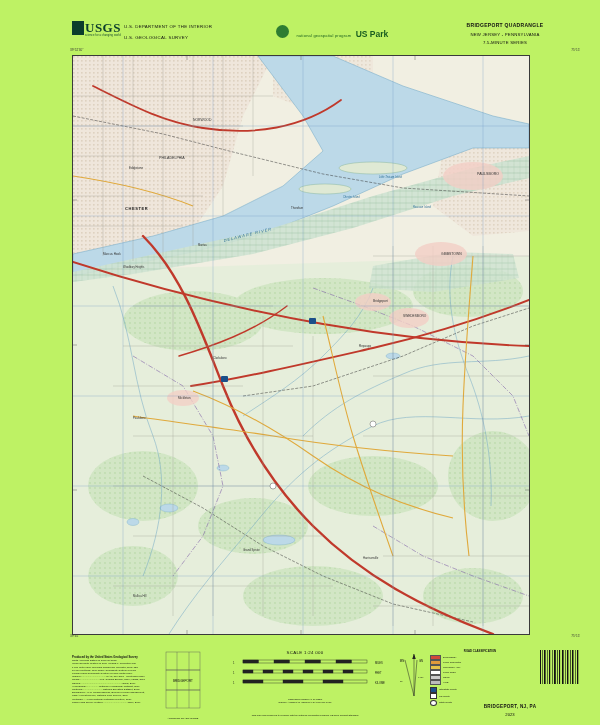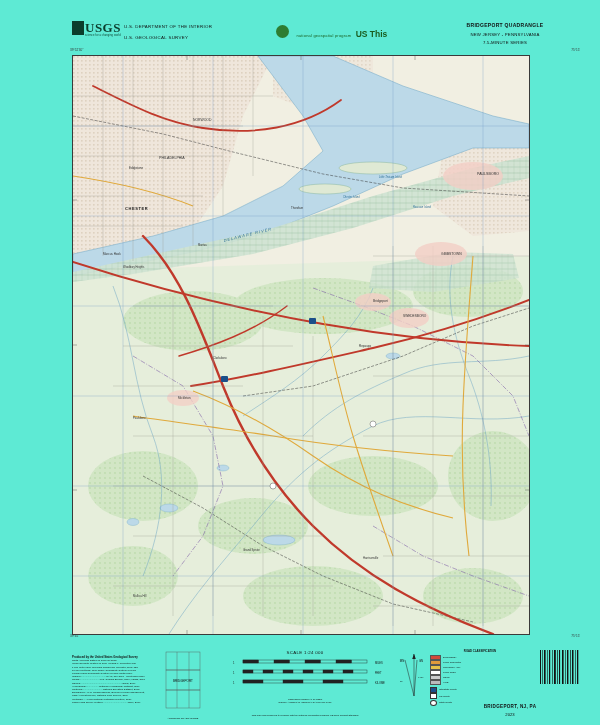--- a/index.html
+++ b/index.html
@@ -1,17 +1,17 @@
 <!DOCTYPE html>
 <html><head>
 <meta charset="utf-8">
 <style>
   html,body{margin:0;padding:0;background:#ffffff;}
   body{width:600px;height:725px;font-family:"Liberation Sans",sans-serif;color:#111;}
-  .page{position:relative;width:600px;height:725px;overflow:hidden;background:#5eead4;}
+  .page{position:relative;width:600px;height:725px;overflow:hidden;background:#bef264;}
 
   
   .header{position:absolute;left:0;top:0;width:600px;height:50px;}
   .usgs-logo{position:absolute;left:72px;top:21px;width:56px;height:20px;}
   .usgs-logo .bar{position:absolute;left:0;top:0;width:12px;height:14px;background:#0b3d2c;}
   .usgs-logo .txt{position:absolute;left:13px;top:-1px;font-size:13px;font-weight:bold;letter-spacing:.5px;color:#0b3d2c;font-family:"Liberation Serif",serif;}
   .usgs-logo .sub{position:absolute;left:13px;top:13px;font-size:2.6px;color:#0b3d2c;letter-spacing:.1px;}
   .dept{position:absolute;left:124px;top:24px;font-size:4.4px;letter-spacing:.3px;color:#111;}
   .dept2{position:absolute;left:124px;top:35px;font-size:4.4px;letter-spacing:.3px;color:#111;}
   .ustopo{position:absolute;left:276px;top:22px;text-align:center;}
@@ -61,21 +61,21 @@
       <div class="txt">USGS</div>
       <div class="sub">science for a changing world</div>
     </div>
     <div class="dept">U.S. DEPARTMENT OF THE INTERIOR</div>
     <div class="dept2">U.S. GEOLOGICAL SURVEY</div>
 
     <div class="ustopo">
       <span class="seal"></span>
       <span class="lbl">
         <span class="a">national geospatial program</span>
-        <span class="b">US This</span>
+        <span class="b">US Park</span>
       </span>
     </div>
 
     <div class="hdr-right">
       <div class="t1">BRIDGEPORT QUADRANGLE</div>
       <div class="t2">NEW JERSEY - PENNSYLVANIA</div>
       <div class="t3">7.5-MINUTE SERIES</div>
     </div>
   </div>
 

